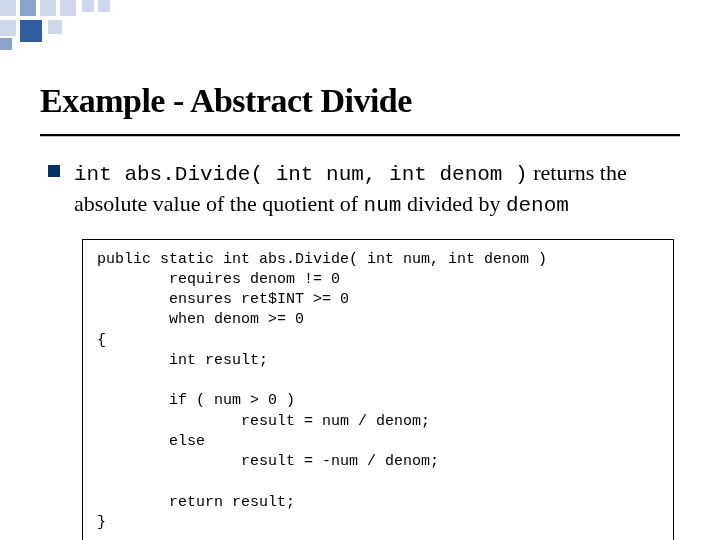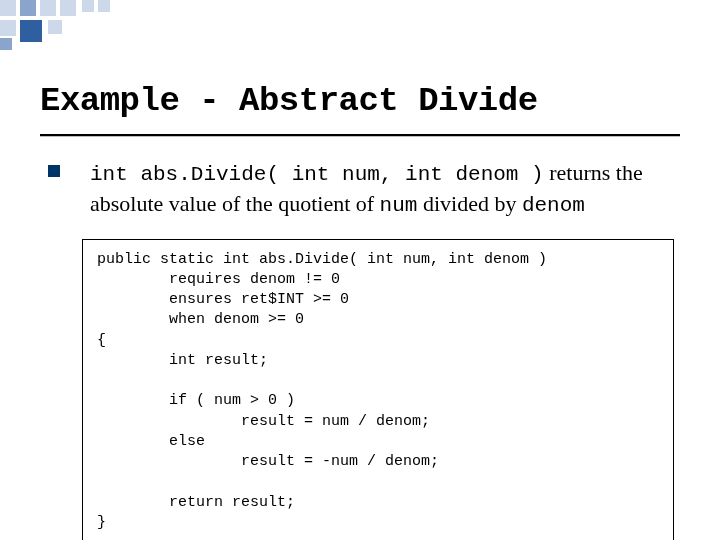--- a/index.html
+++ b/index.html
@@ -1,23 +1,23 @@
 <!DOCTYPE html>
 <html><head>
 <meta charset="utf-8">
 <style>
   * { margin: 0; padding: 0; box-sizing: border-box; }
   html, body { width: 720px; height: 540px; background: #fff; font-family: Georgia, 'Times New Roman', serif; overflow: hidden; }
   .slide { position: relative; width: 720px; height: 540px; background: #fff; }
   .deco-top { position: absolute; top: 0; left: 0; width: 200px; height: 50px; }
   .deco-sq { position: absolute; }
-  .title { position: absolute; top: 82px; left: 40px; font-family: Liberation Mono, monospace; font-weight: 900; font-size: 34px; color: #000; letter-spacing: -0.5px; }
+  .title { position: absolute; top: 82px; left: 40px; font-family: Liberation Serif, serif; font-weight: 900; font-size: 34px; color: #000; letter-spacing: -0.5px; }
   .rule { position: absolute; top: 134px; left: 40px; width: 640px; height: 0; border-top: 2px solid #000; border-bottom: 1px solid #bbb; }
   .body { position: absolute; top: 158px; left: 48px; width: 632px; }
-  .bp-row { display: flex; align-items: flex-start; gap: 16px; }
+  .bp-row { display: flex; align-items: flex-start; }
   .bp-marker { width: 12px; height: 12px; background: #003366; margin-top: 7px; margin-right: 14px; flex: 0 0 12px; }
   .bp-text { font-size: 22px; line-height: 1.35; color: #000; }
   .bp-text .mono { font-family: 'Courier New', Courier, monospace; font-size: 21px; }
   .codebox { margin: 18px 0 0 34px; width: 592px; border: 1.5px solid #000; padding: 10px 14px 12px 14px; font-family: 'Courier New', Courier, monospace; font-size: 15px; line-height: 1.35; white-space: pre; color: #000; }
 </style>
 </head>
 <body>
 <div class="slide">
 
   <div class="deco-top">

